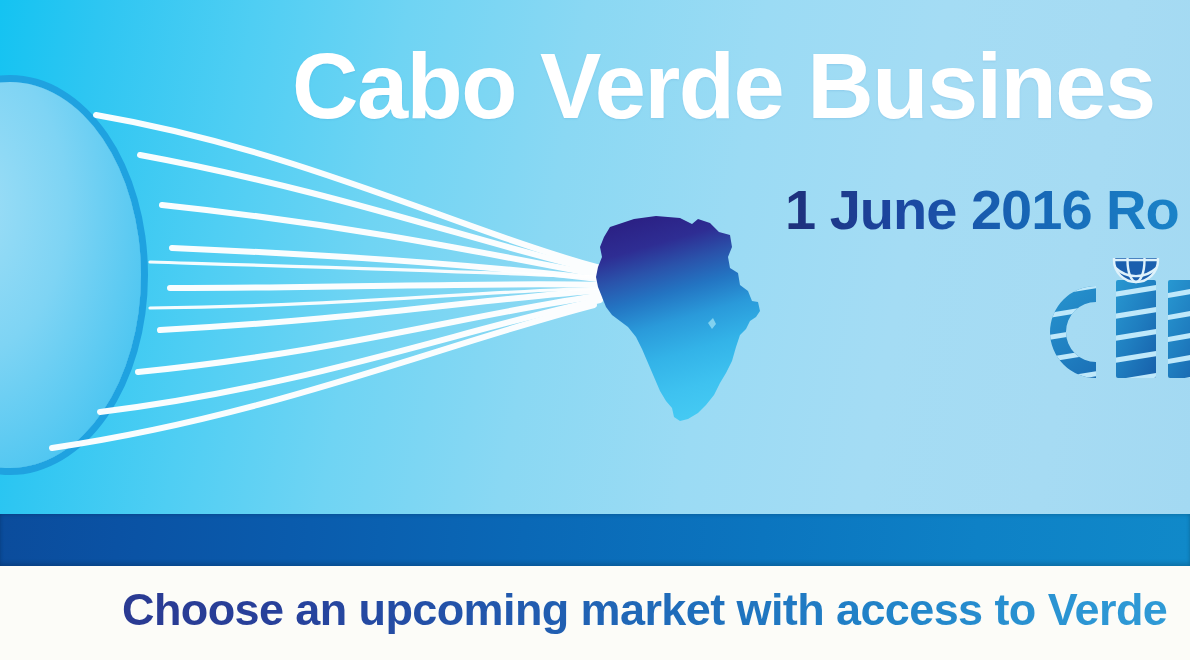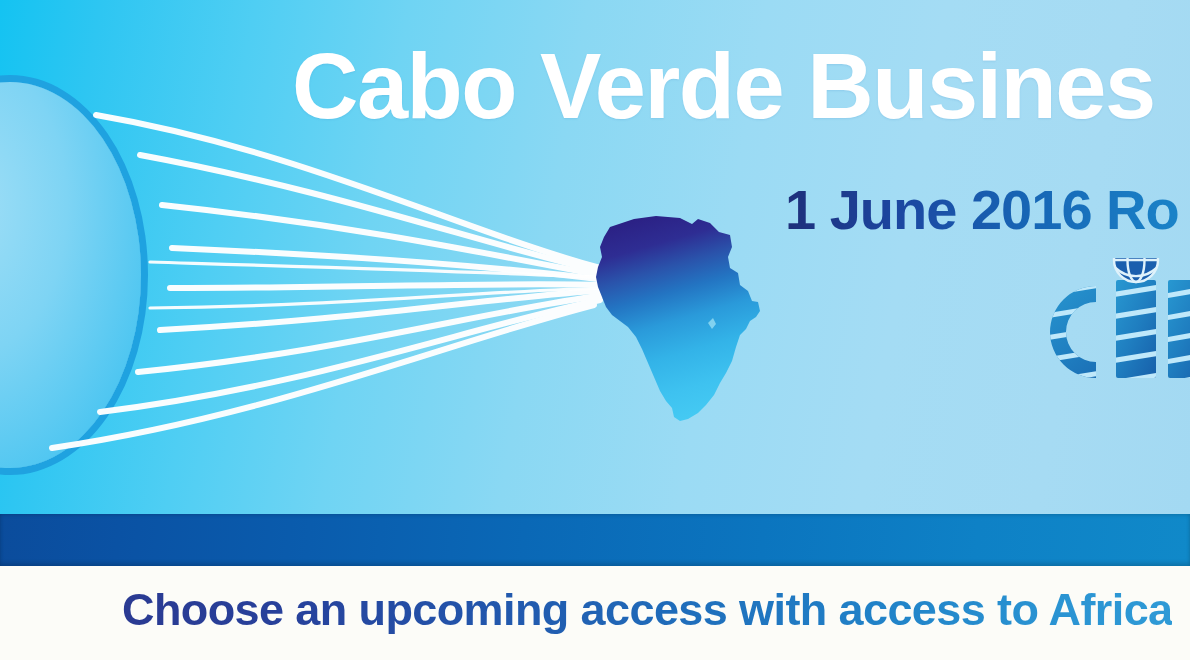--- a/index.html
+++ b/index.html
@@ -308,16 +308,16 @@
     </svg>
 
     <div class="headline">Cabo Verde Busines</div>
 
     <div class="subline">1 June 2016 Ro</div>
   </div>
 
   <div class="divider-bar"></div>
 
   <div class="bottom-area">
-    <div class="strapline">Choose an upcoming access with access to Africa</div>
+    <div class="strapline">Choose an upcoming market with access to Verde</div>
   </div>
 
 </div>
 
 </body></html>

